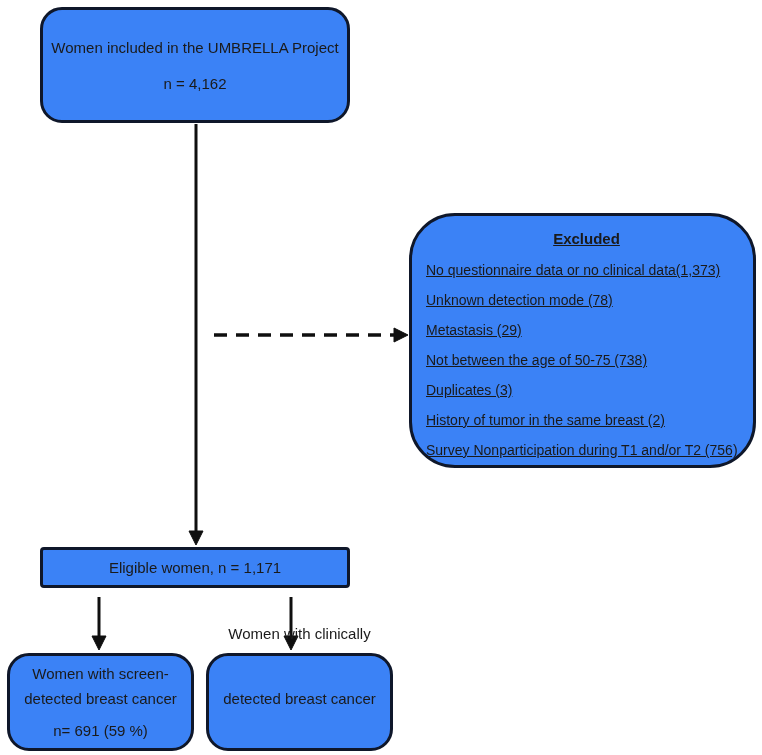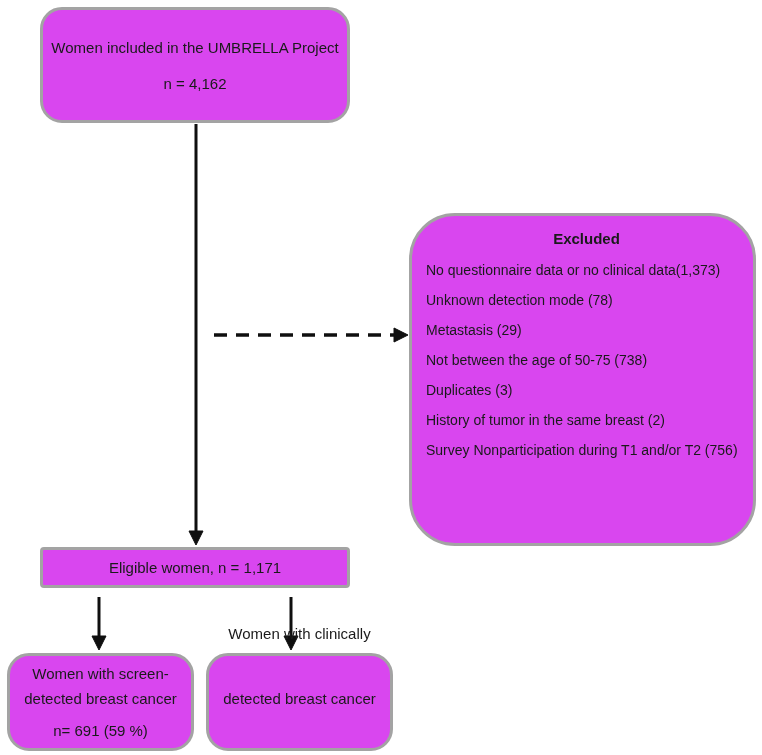--- a/index.html
+++ b/index.html
@@ -20,22 +20,22 @@
     position: absolute;
     left: 0;
     top: 0;
     width: 762px;
     height: 755px;
     pointer-events: none;
   }
   .box {
     position: absolute;
     box-sizing: border-box;
-    border: 3px solid #a3a3a3;
-    background: #d946ef;
+    border: 3px solid #0f172a;
+    background: #3b82f6;
   }
   .top-box {
     left: 40px;
     top: 7px;
     width: 310px;
     height: 116px;
     border-radius: 22px;
     display: flex;
     flex-direction: column;
     justify-content: center;
@@ -45,23 +45,24 @@
     line-height: 26px;
     padding-top: 2px;
   }
   .top-box .n-line {
     margin-top: 10px;
   }
   .excluded-box {
     left: 409px;
     top: 213px;
     width: 347px;
-    height: 333px;
+    height: 255px;
     border-radius: 46px;
     padding: 13px 6px 0 14px;
+    text-decoration: underline;
   }
   .excluded-title {
     font-weight: bold;
     text-align: center;
     font-size: 15px;
     line-height: 20px;
     margin-bottom: 12px;
   }
   .excluded-items {
     display: flex;

